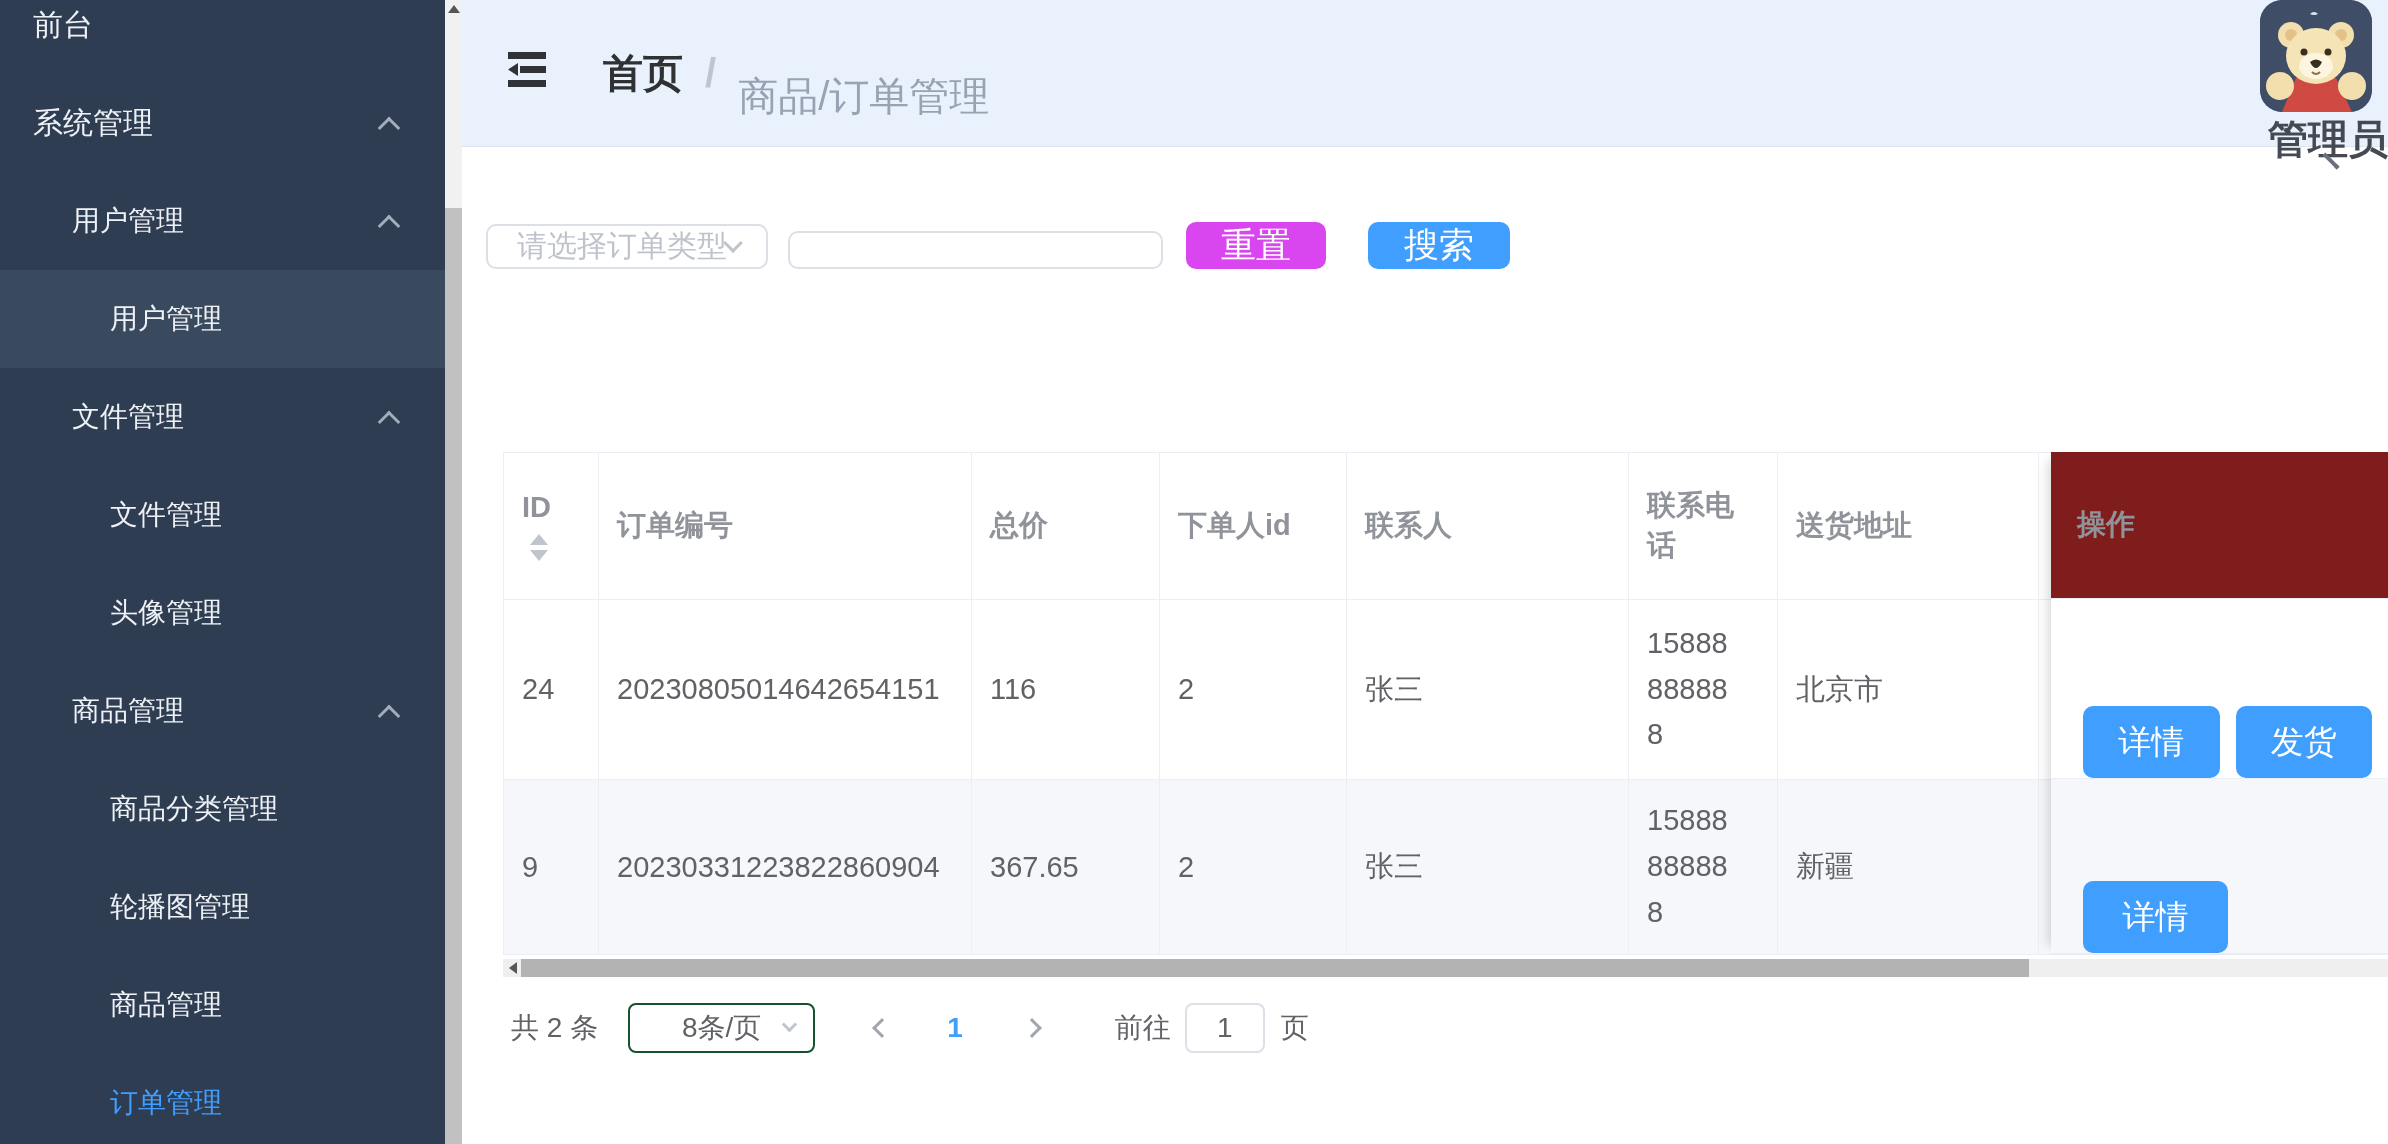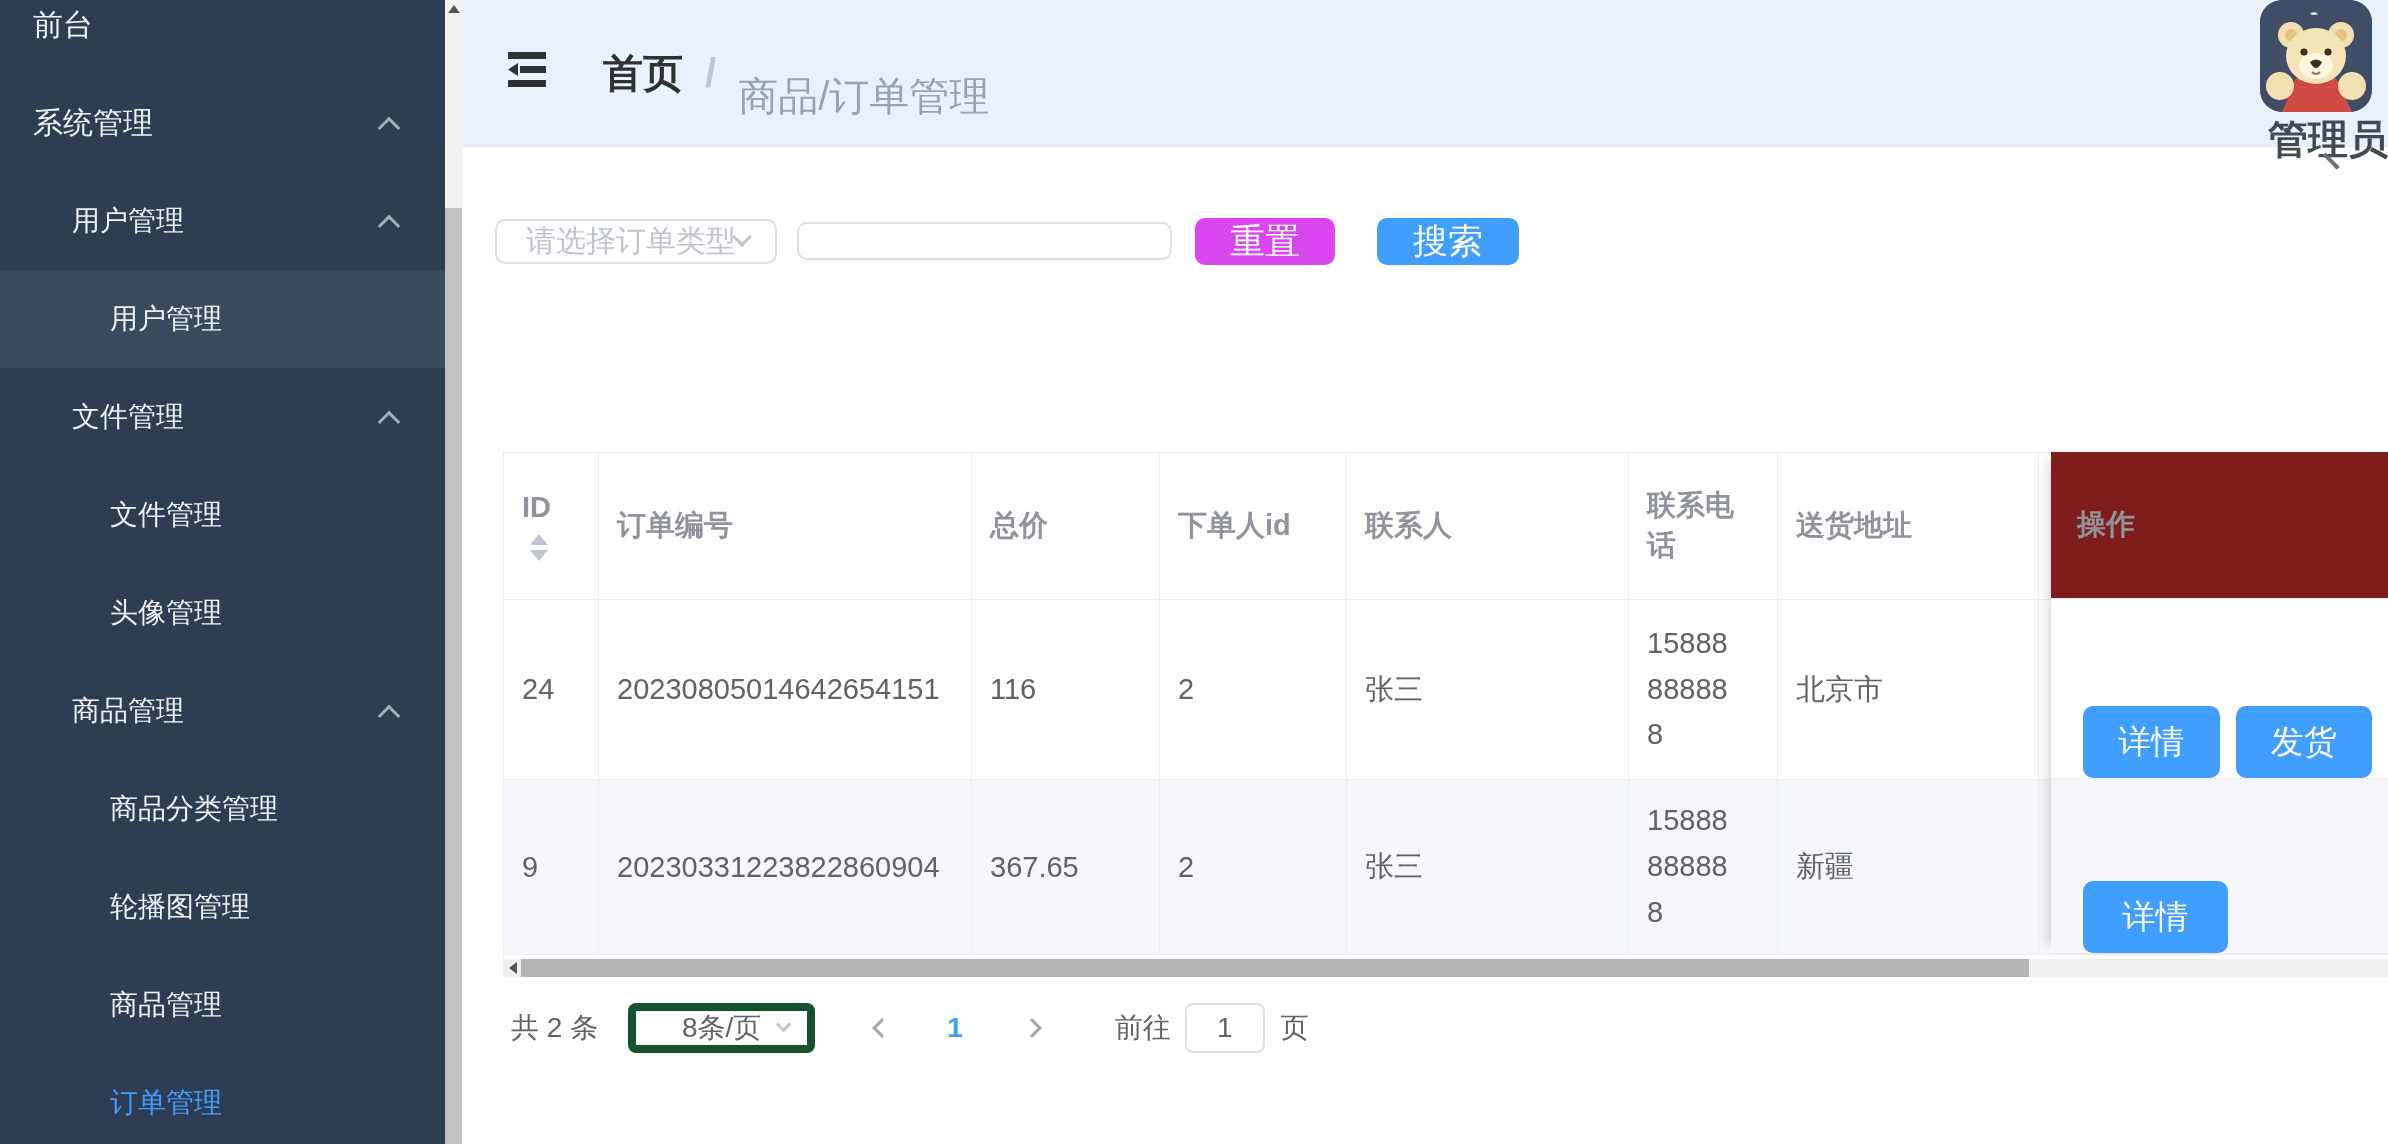--- a/index.html
+++ b/index.html
@@ -35,21 +35,21 @@
   .crumb-sep { color:#c0c4cc; margin:0 22px; font-weight:bold; }
   .crumb-cur { color:#98a2b3;margin-top:46px; }
   .userbox { position:absolute; right:0; top:0; height:147px; display:flex; align-items:center;flex-direction:column; }
   .avatar { width:112px; height:112px; border-radius:22px; overflow:hidden; background:#3f4d66; flex:0 0 auto; }
   .username { margin-left:24px; font-size:40px; font-weight:bold; color:#454a52; }
   .user-caret { width:20px; height:20px; border-right:4px solid #6c7078; border-bottom:4px solid #6c7078;
                 transform:rotate(45deg); margin:-8px 0 0 30px; }
 
   
   .content { position:relative; }
-  .filters { position:absolute; left:33px; top:66px; height:56px; display:flex; align-items:center; }
+  .filters { position:absolute; left:24px; top:66px; height:56px; display:flex; align-items:flex-end; }
   .sel { position:relative; width:282px; border:2px solid #dcdfe6; border-radius:10px; background:#fff;
          display:flex; align-items:center; padding-left:29px; cursor:pointer; }
   .sel-ph { color:#bfc4cc; font-size:30px; }
   .sel-caret { position:absolute; right:26px; top:50%; width:14px; height:14px; margin-top:-11px;
                border-right:3px solid #c0c4cc; border-bottom:3px solid #c0c4cc; transform:rotate(45deg); }
   .txt-input { width:375px; margin-left:20px; border:2px solid #dcdfe6; border-radius:10px; background:#fff;
                font-size:30px; color:#606266; padding:0 24px; outline:none; }
   .btn { border:none; border-radius:10px; color:#fff; font-size:35px; font-family:inherit; cursor:pointer;
          display:flex; align-items:center; justify-content:center; }
   .btn-reset { width:140px; margin-left:23px; background:#d946ef; }
@@ -88,21 +88,21 @@
   
   .h-scrollbar { position:absolute; left:41px; top:812px; right:0; height:18px; background:#efefef; }
   .h-left-btn { position:absolute; left:6px; top:3px; width:0; height:0;
                 border-top:6px solid transparent; border-bottom:6px solid transparent; border-right:8px solid #555; }
   .h-thumb { position:absolute; left:18px; top:0; width:1508px; height:18px; background:#b3b3b3; }
 
   
   .pagination { position:absolute; left:49px; top:856px; height:50px; display:flex; align-items:center;
                 font-size:28px; color:#606266; }
   .pg-total { margin-right:30px; }
-  .pg-size { position:relative; width:187px; height:50px; border:8px solid #14532d; border-radius:8px;
+  .pg-size { position:relative; width:187px; height:50px; border:2px solid #14532d; border-radius:8px;
              display:flex; align-items:center; justify-content:center; cursor:pointer; color:#606266;text-align:right; }
   .pg-size-caret { position:absolute; right:18px; top:50%; width:11px; height:11px; margin-top:-9px;
                    border-right:3px solid #c0c4cc; border-bottom:3px solid #c0c4cc; transform:rotate(45deg); }
   .pg-arrow { width:14px; height:14px; border-left:3px solid #a1a5ad; border-bottom:3px solid #a1a5ad; cursor:pointer; }
   .pg-prev { transform:rotate(45deg); margin-left:60px; }
   .pg-next { transform:rotate(225deg); margin-left:62px; }
   .pg-page { margin-left:58px; color:#409eff; font-weight:bold; cursor:pointer; }
   .pg-goto { margin-left:76px; }
   .pg-input { width:80px; height:50px; margin-left:14px; border:2px solid #dcdfe6; border-radius:8px;
               text-align:center; font-size:28px; color:#606266; font-family:inherit; outline:none; }

